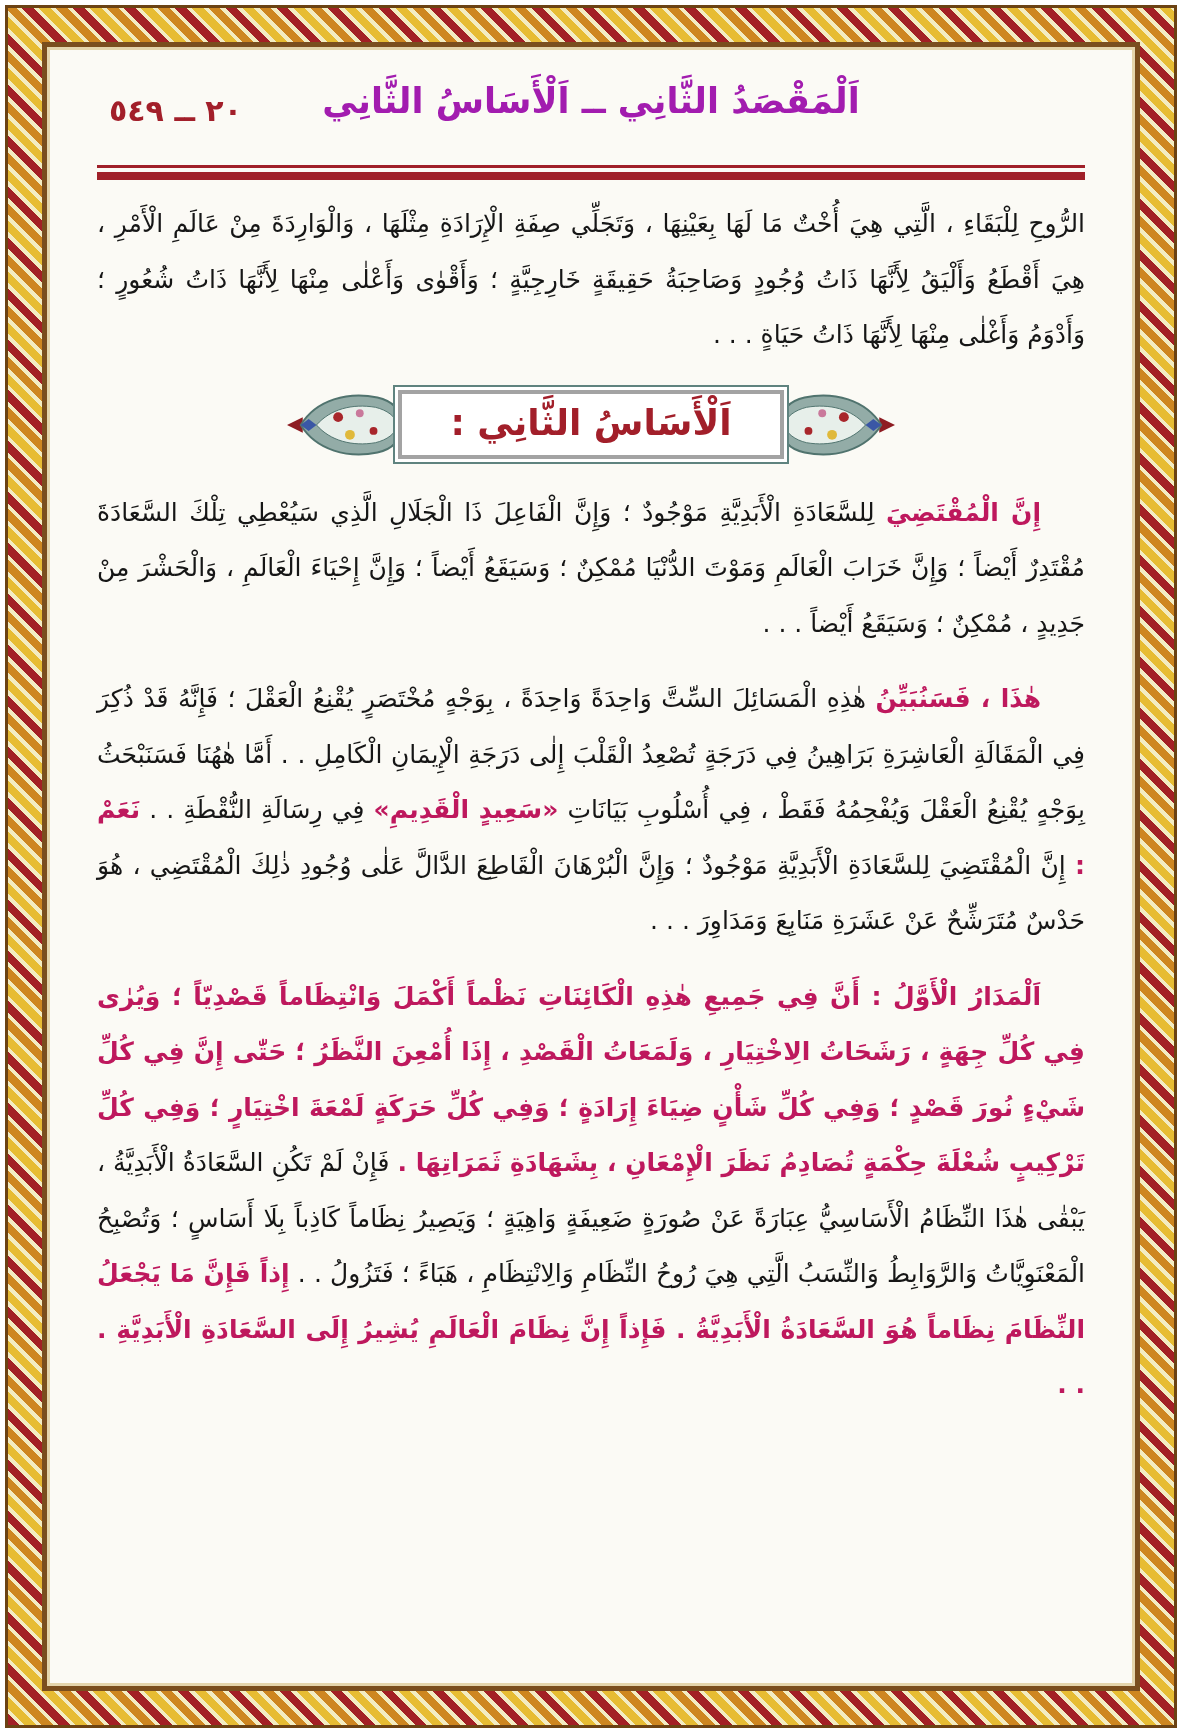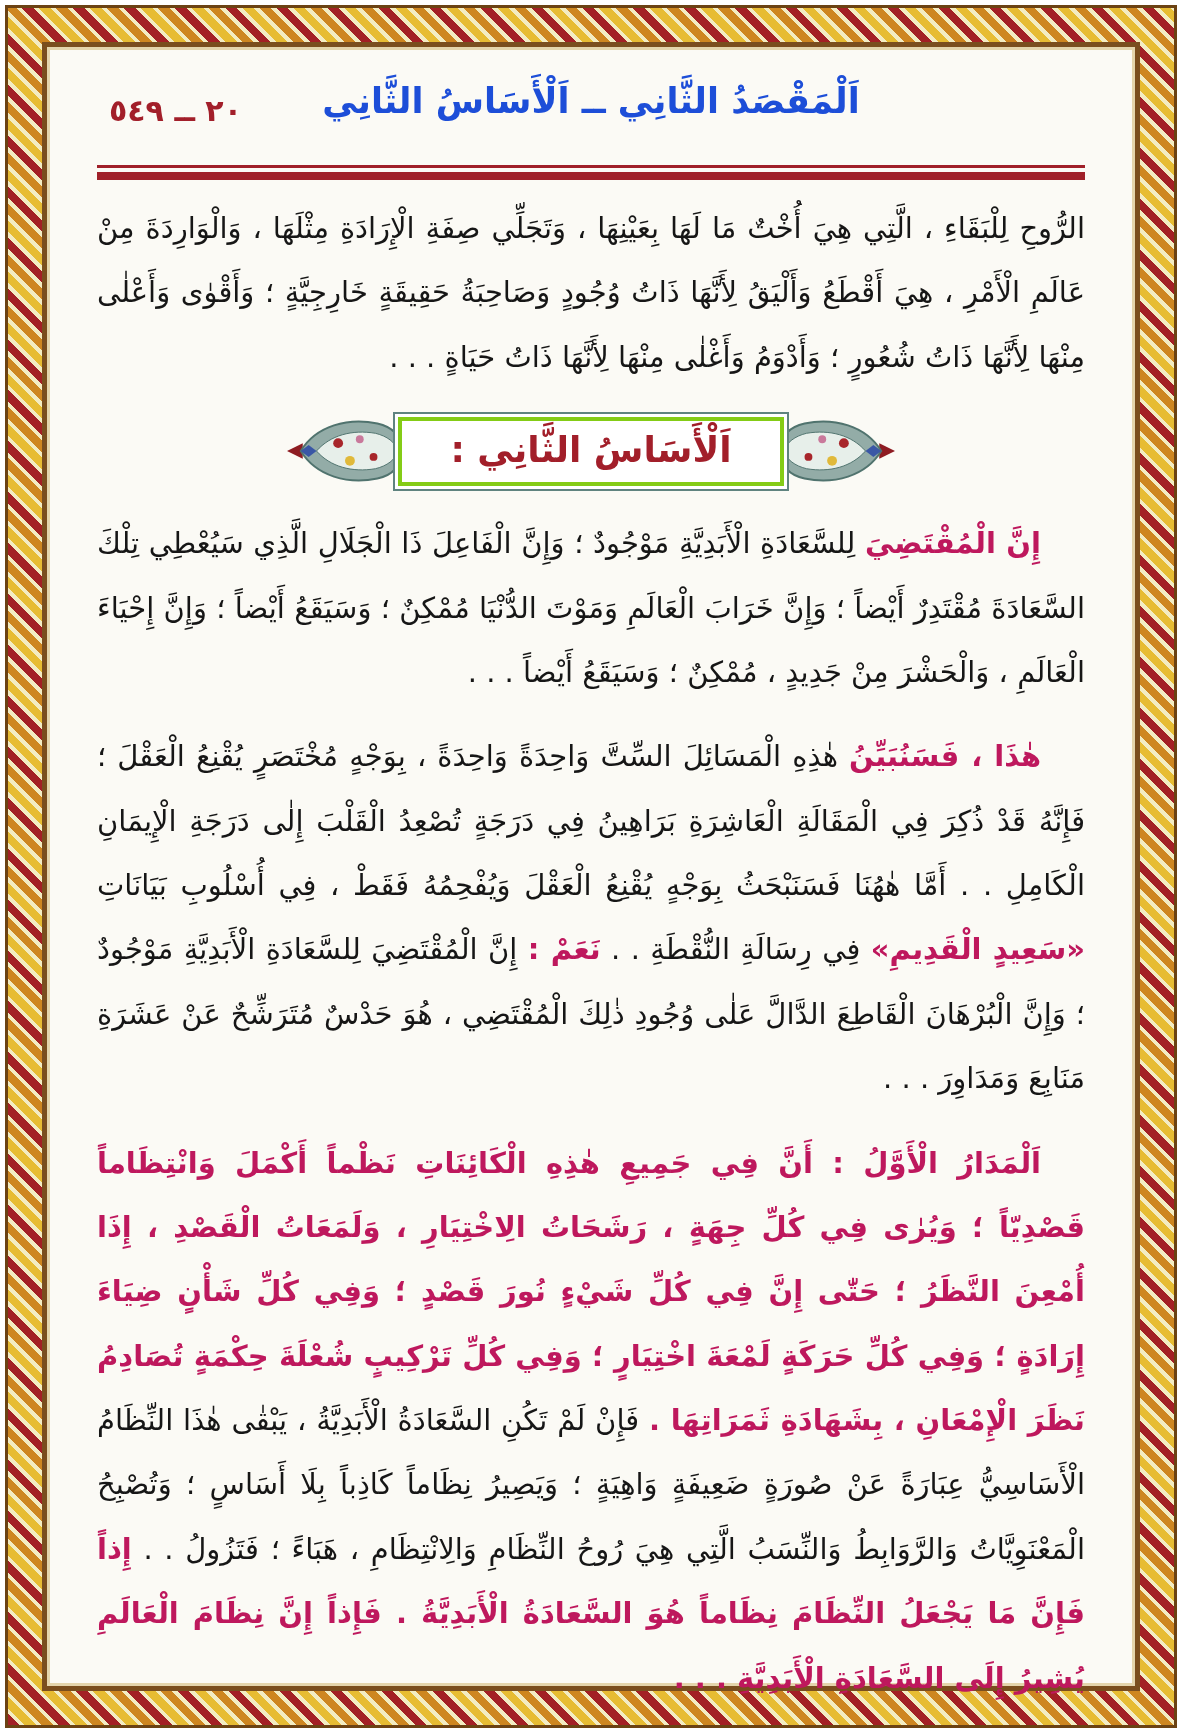--- a/index.html
+++ b/index.html
@@ -34,30 +34,30 @@
   }
   
   .header { position:relative; height:74px; }
   .page-num {
     position:absolute; left:12px; top:16px;
     color:#A21F2A; font-weight:bold; font-size:30px;
     direction:rtl;
   }
   .page-title {
     text-align:center;
-    color:#1d4ed8; font-weight:bold; font-size:35px;
+    color:#a21caf; font-weight:bold; font-size:35px;
     padding-top:4px;
   }
   .rule-thin  { height:3px; background:#A02029; margin-top:14px; }
   .rule-gap   { height:4px; }
   .rule-thick { height:8px; background:#A02029; }
   
   .body-text { margin-top:16px; }
   .para {
-    font-size:29px;
+    font-size:25px;
     line-height:2.22;
     color:#161616;
     text-align:justify;
     margin:0 0 20px 0;
   }
   .para.indent { text-indent:44px; }
   .seg-red { color:#be185d; font-weight:bold; }
   
   .section-row {
     direction:ltr;
@@ -68,21 +68,21 @@
   .orn { width:118px; height:84px; flex:0 0 auto; }
   .orn.mirror { transform:scaleX(-1); }
   .box-outer {
     border:2px solid #5F837F;
     background:#ffffff;
     padding:3px;
     margin:0 -12px;
     z-index:1;
   }
   .box-inner {
-    border:4px solid #84cc16;
+    border:4px solid #a3a3a3;
     background:#ffffff;
     padding:8px 48px 12px 48px;
     font-size:36px; font-weight:bold; color:#A21F2A;
     direction:rtl; white-space:nowrap;
   }
 </style>
 </head>
 <body>
 
 <div class="page">

